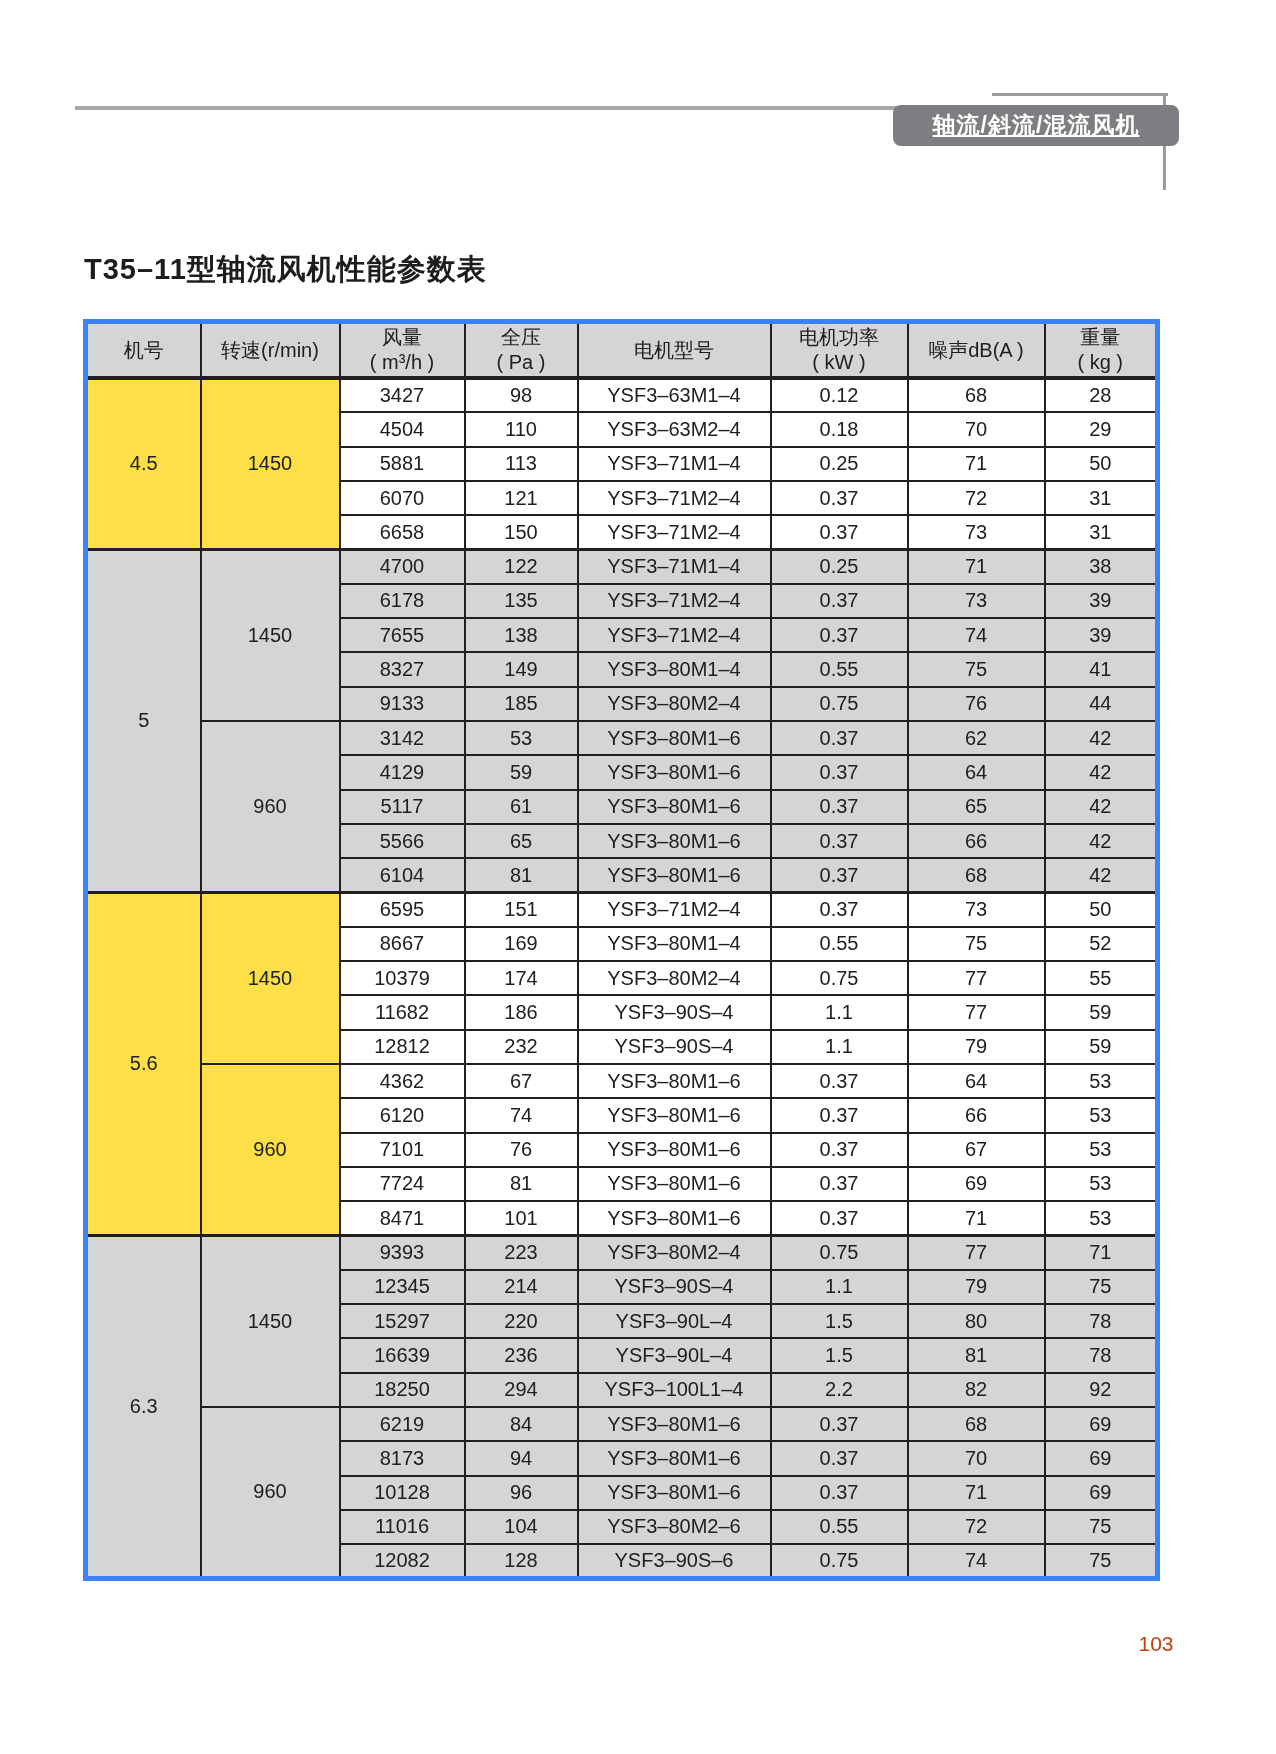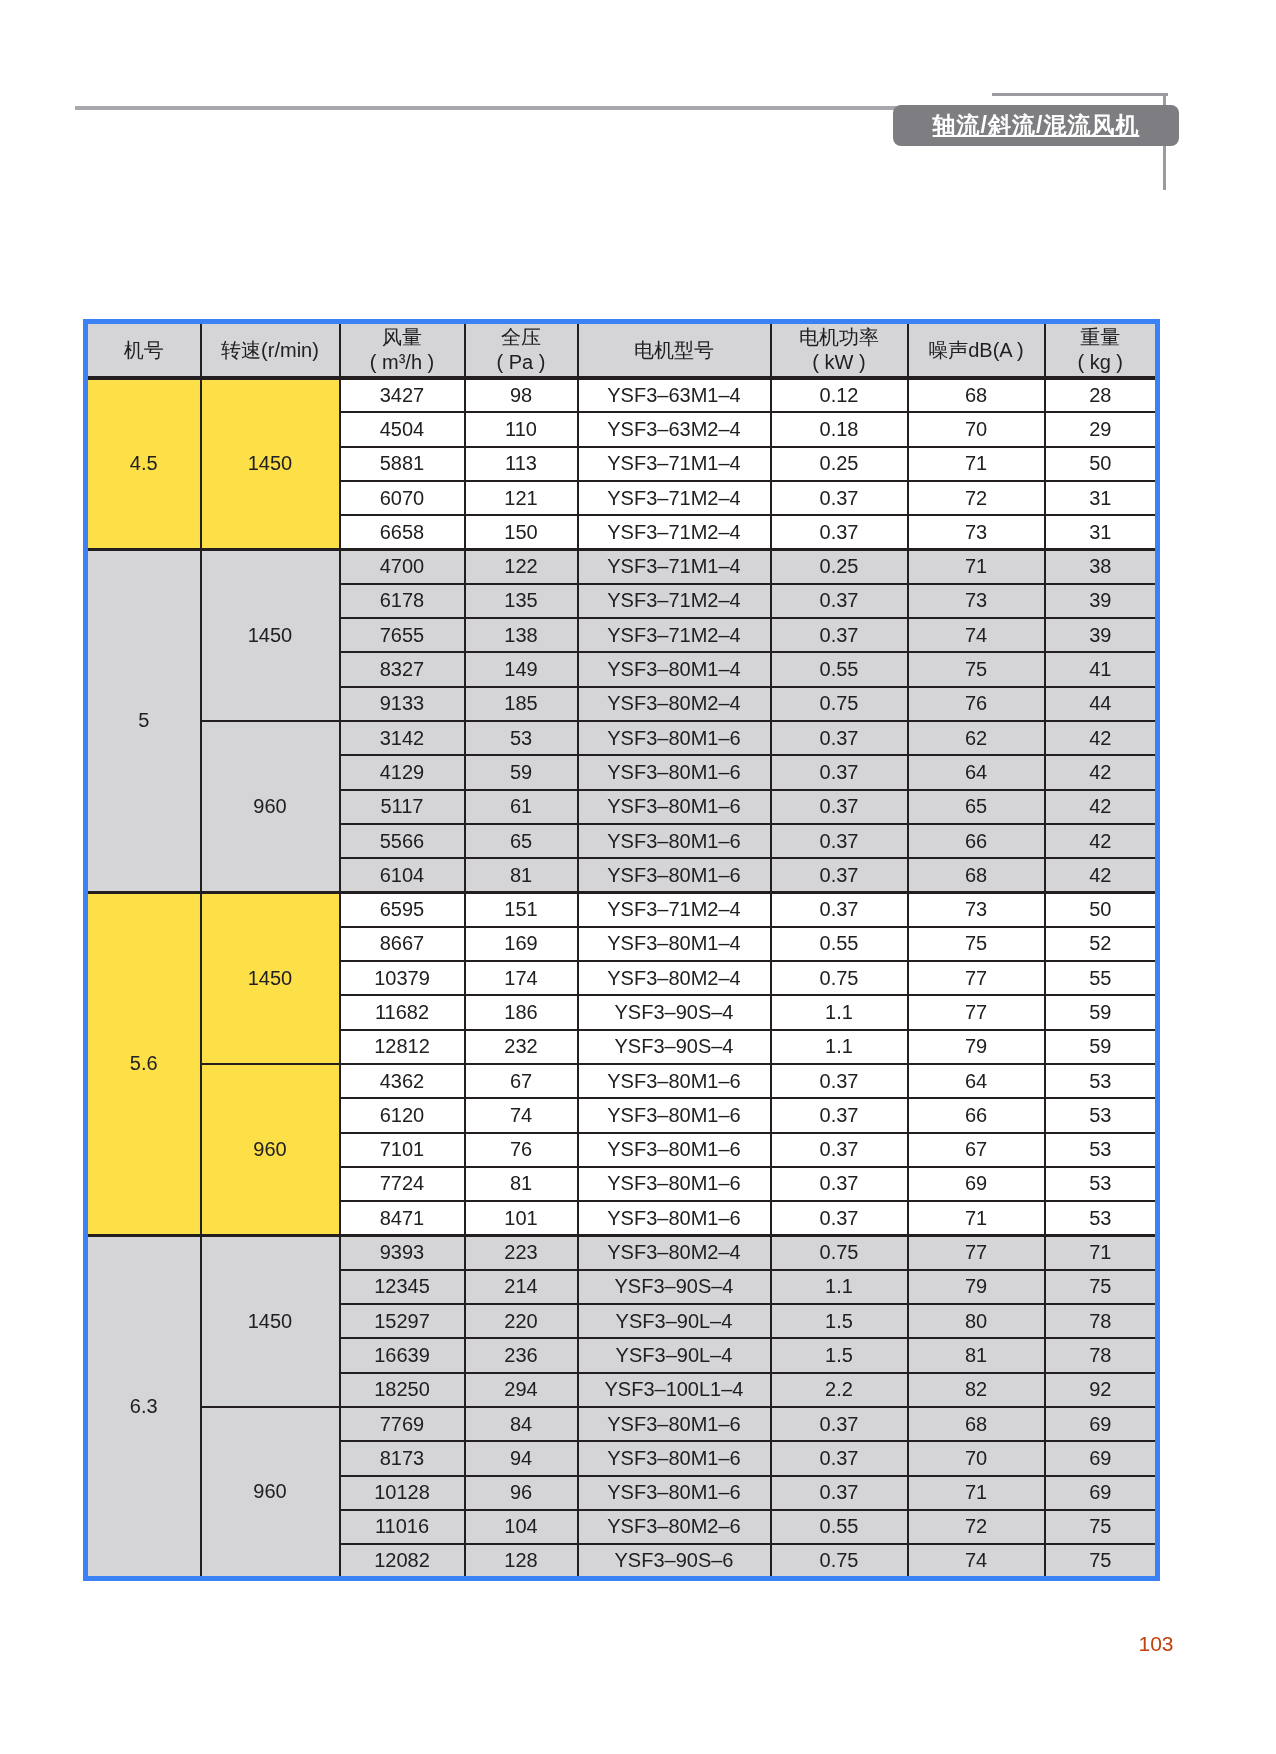--- a/index.html
+++ b/index.html
@@ -55,20 +55,21 @@
 
 <div class="page">
 
   <div class="top-rule"></div>
   <div class="accent-h"></div>
   <div class="accent-v"></div>
   <div class="badge">
     <span>轴流/斜流/混流风机</span>
   </div>
 
+  <h1 class="doc-title">T35–11型轴流风机性能参数表</h1>
 
   <table class="params">
     <colgroup>
       <col style="width:115px">
         <col style="width:139px">
         <col style="width:125px">
         <col style="width:113px">
       <col style="width:193px">
         <col style="width:137px">
         <col style="width:137px">
@@ -352,21 +353,21 @@
         <tr class="shaded ">
           <td>18250</td>
           <td>294</td>
           <td>YSF3–100L1–4</td>
           <td>2.2</td>
           <td>82</td>
           <td>92</td>
         </tr>
         <tr class="shaded ">
           <td rowspan="5" class="speed-cell">960</td>
-          <td>7769</td>
+          <td>6219</td>
           <td>84</td>
           <td>YSF3–80M1–6</td>
           <td>0.37</td>
           <td>68</td>
           <td>69</td>
         </tr>
         <tr class="shaded ">
           <td>8173</td>
           <td>94</td>
           <td>YSF3–80M1–6</td>

